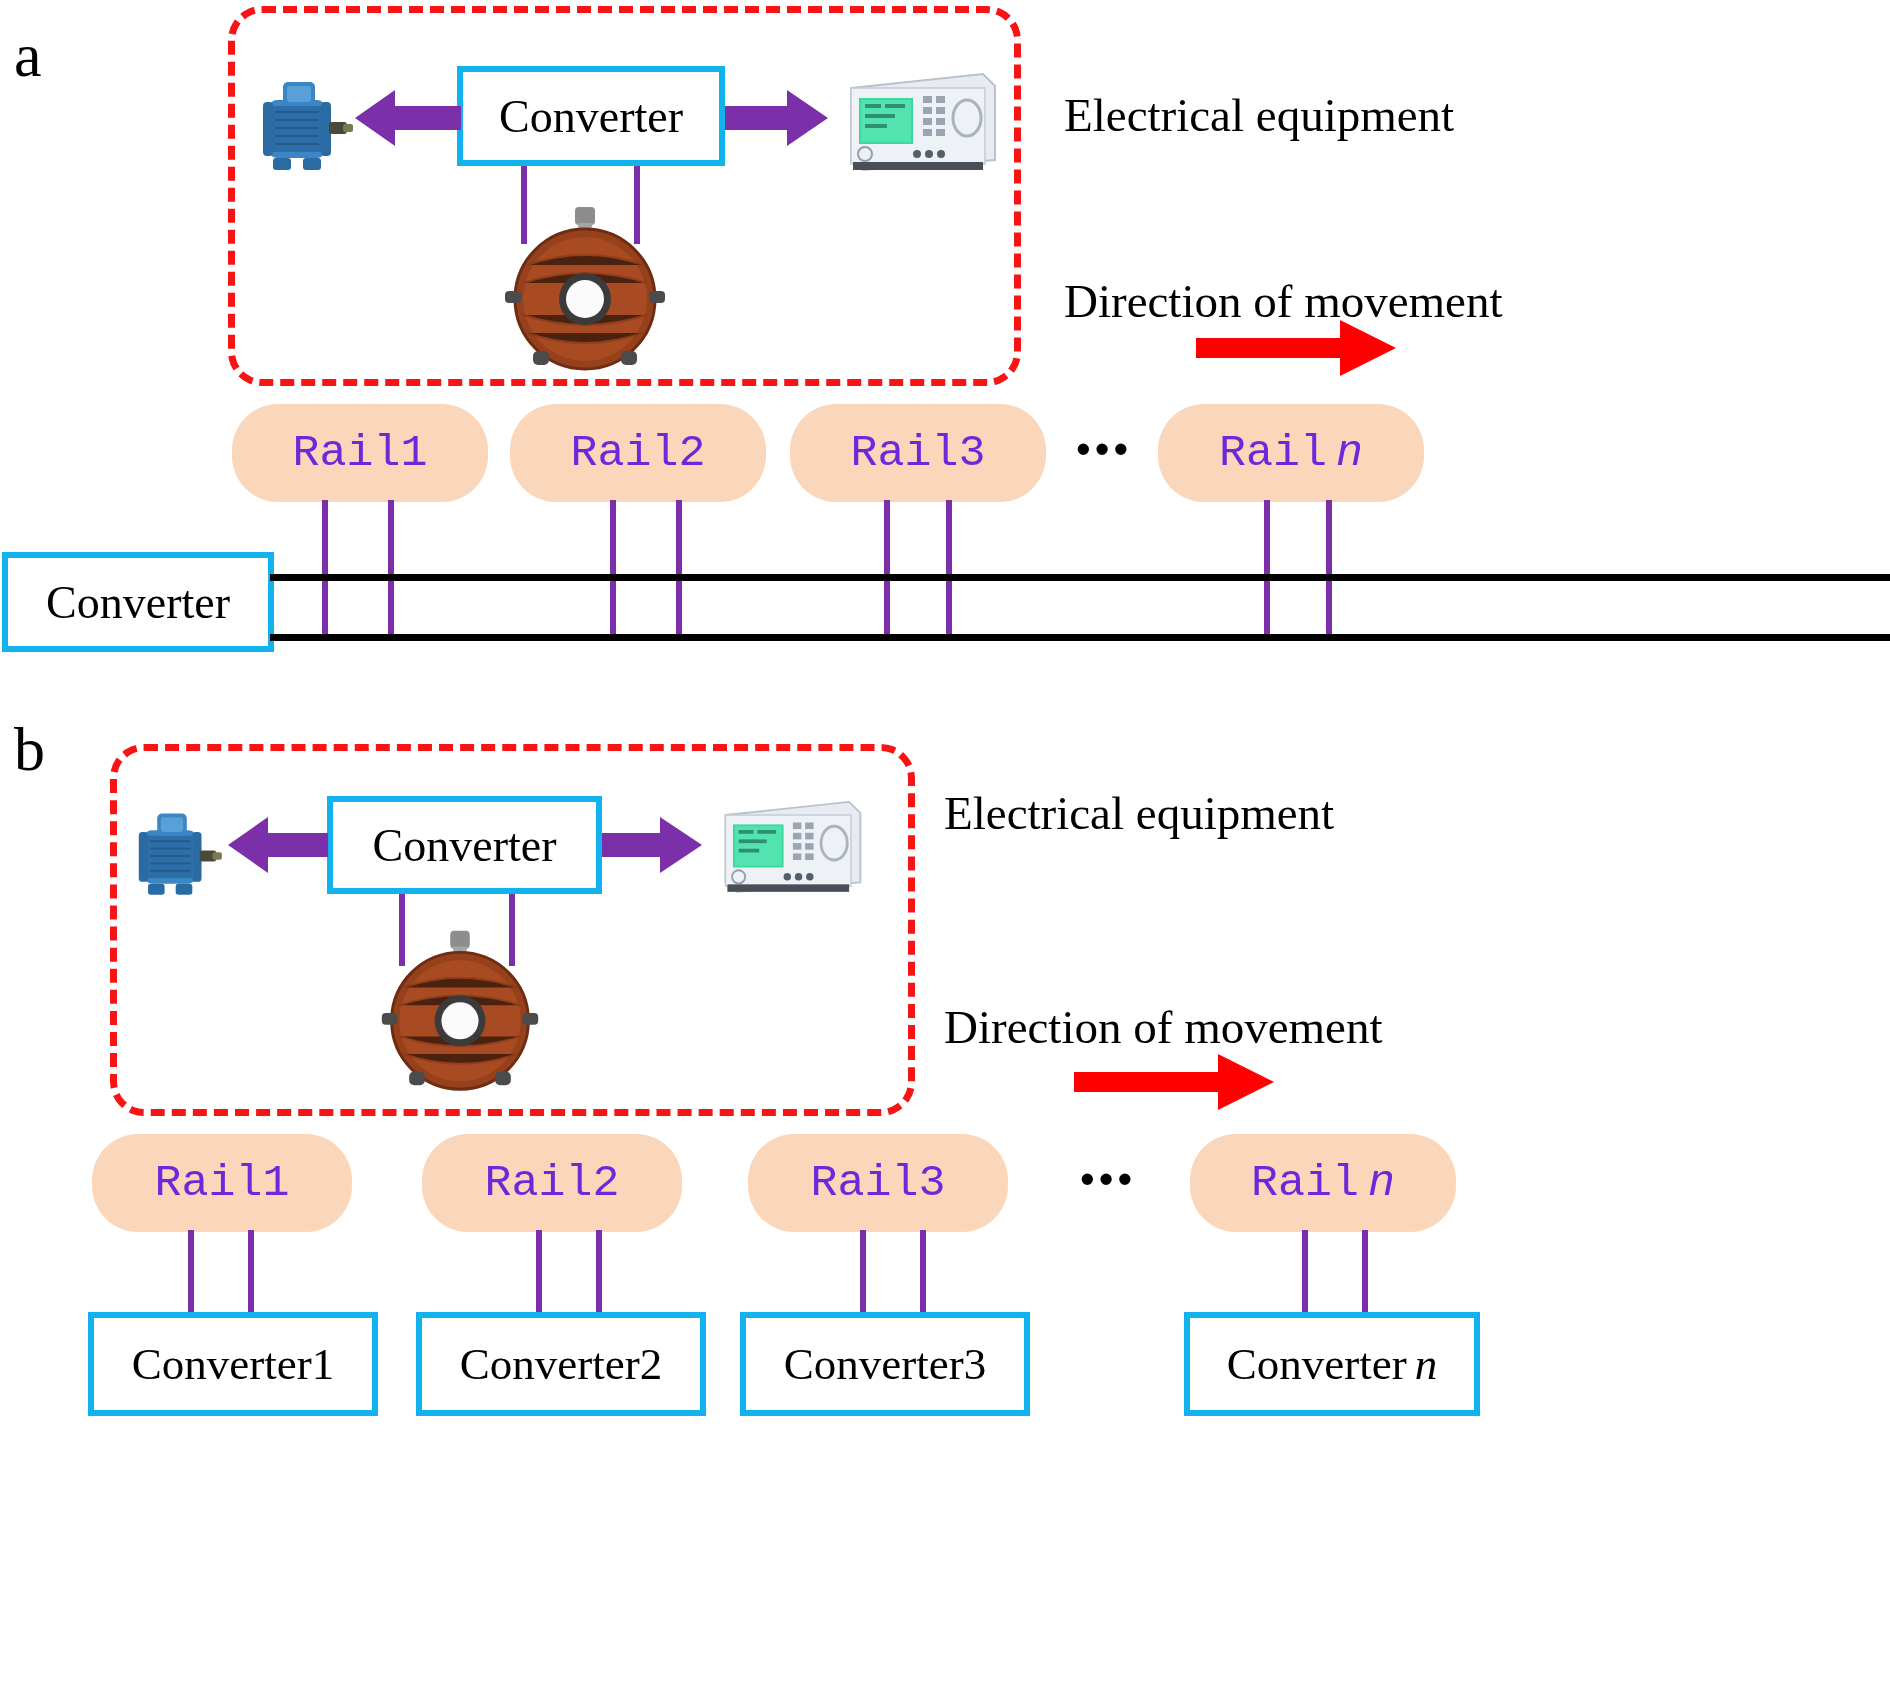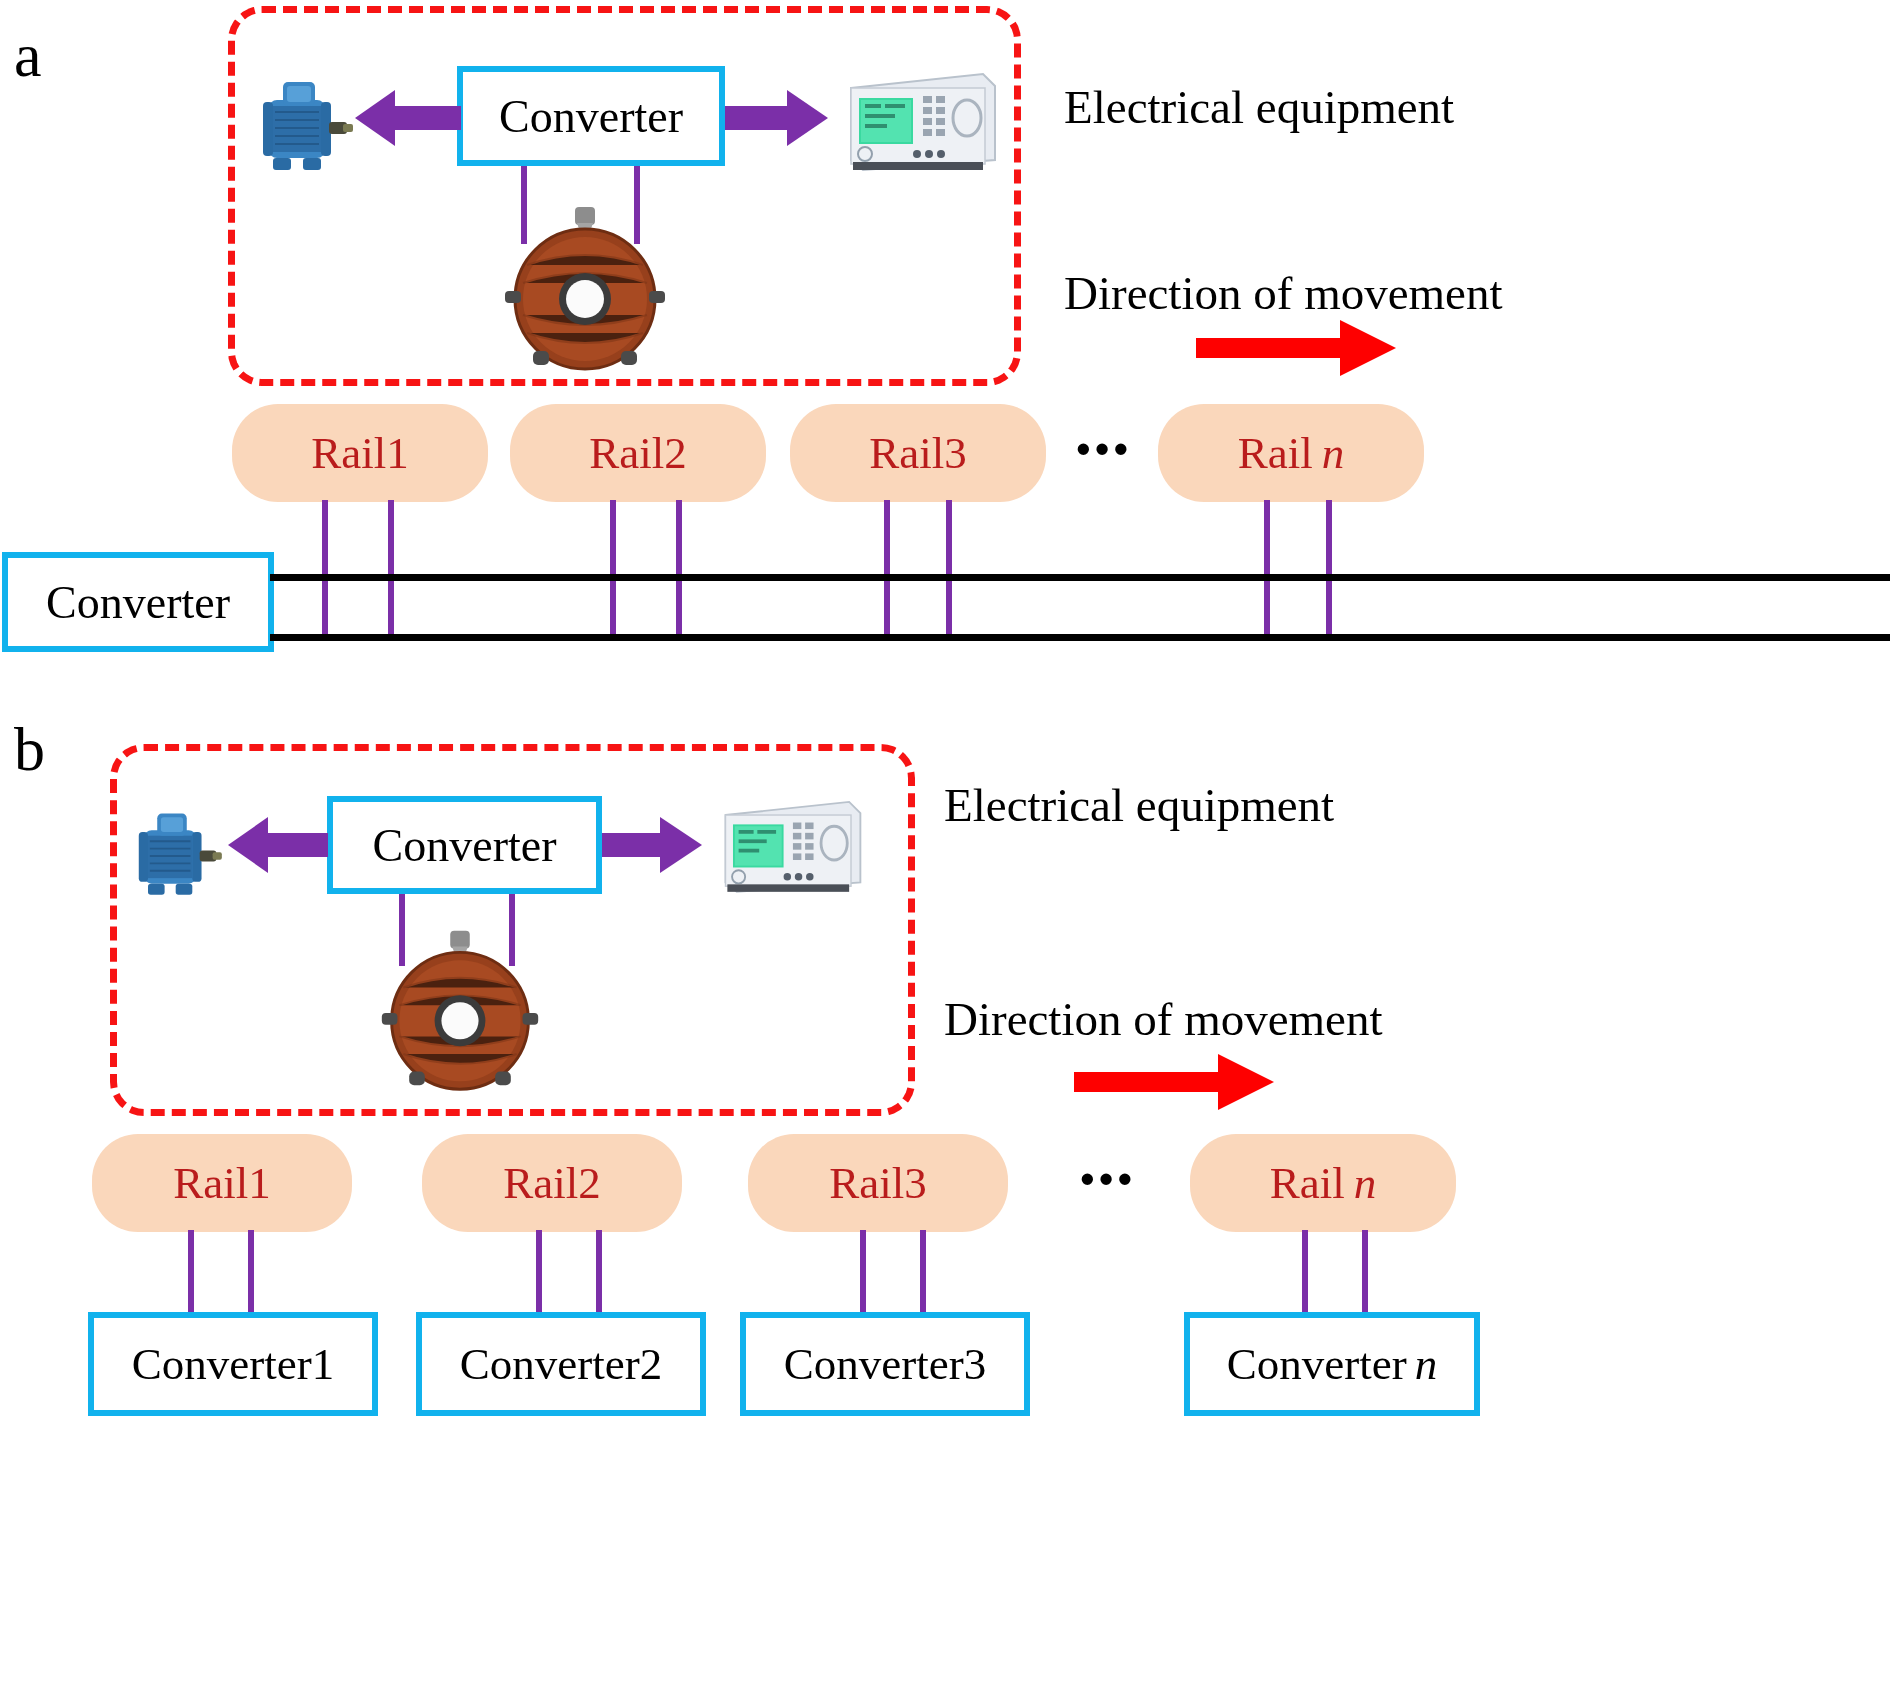--- a/index.html
+++ b/index.html
@@ -48,22 +48,22 @@
   .conv-box .it { font-style: italic; padding-left: 8px; }
   
   .rail-pill {
     position: absolute;
     box-sizing: border-box;
     background: #fad7bb;
     border-radius: 46px;
     display: flex;
     align-items: center;
     justify-content: center;
-    color: #b91c1c;
-    font-family: Liberation Serif, serif;
+    color: #6d28d9;
+    font-family: Liberation Mono, monospace;
     white-space: nowrap;
   }
   .rail-pill .it { font-style: italic; padding-left: 9px; }
   
   .wire {
     position: absolute;
     background: #7b2fa8;
     width: 6px;
   }
   
@@ -72,20 +72,21 @@
     background: #000000;
     height: 7px;
   }
   
   .label {
     position: absolute;
     color: #000;
     font-family: "Liberation Serif", "DejaVu Serif", serif;
     white-space: nowrap;
     line-height: 1;
+    margin-top: 8px;
   }
   .ellipsis {
     position: absolute;
     color: #000;
     font-family: "Liberation Serif", "DejaVu Serif", serif;
     letter-spacing: 4px;
     font-weight: 700;
     line-height: 1;
   }
   .svg-layer { position: absolute; left: 0; top: 0; pointer-events: none; }

